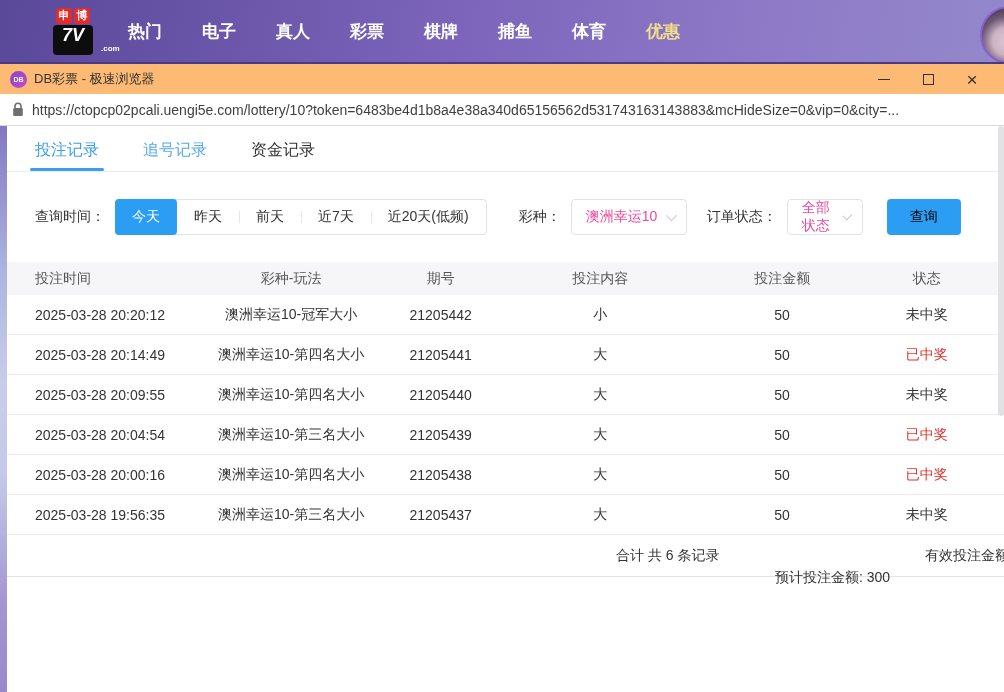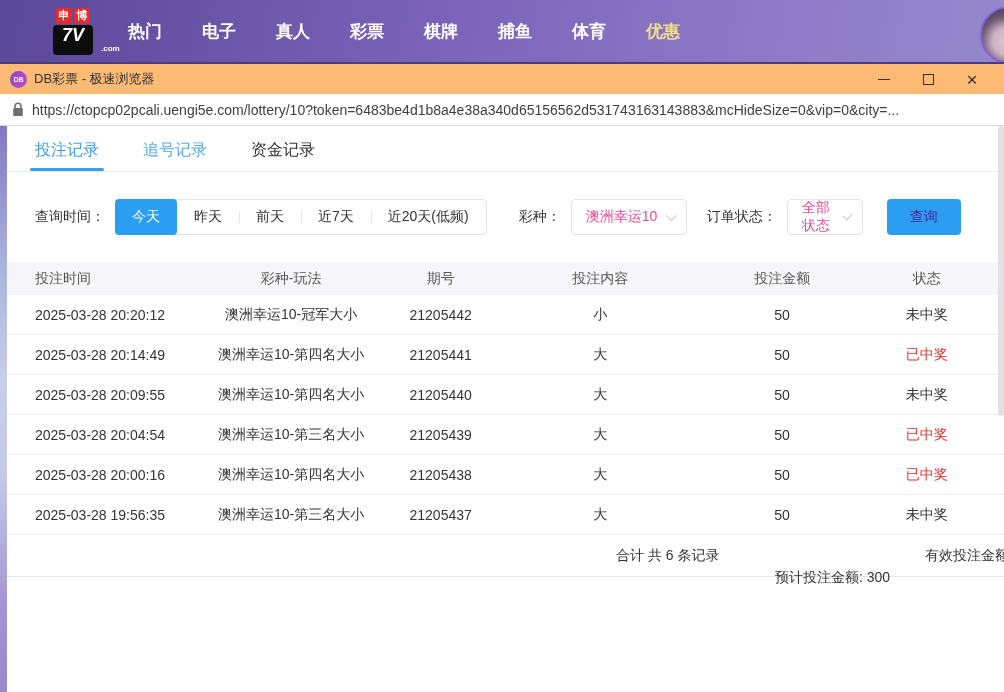--- a/index.html
+++ b/index.html
@@ -50,21 +50,21 @@
   .filter-label { font-size:14px; color:#333; margin-right:10px; white-space:nowrap; }
   .btn-group { display:flex; align-items:center; height:36px; border:1px solid #e3e3e3; border-radius:4px; background:#fff; }
   .time-opt { position:relative; height:100%; display:flex; align-items:center; padding:0 17px; font-size:14px; color:#333; cursor:pointer; white-space:nowrap; }
   .time-opt.divided::before { content:""; position:absolute; left:0; top:11px; bottom:11px; border-left:1px solid #e6e6e6; }
   .time-opt.active { background:#2b9ef3; color:#fff; border-radius:4px; margin:-1px 0 -1px -1px; height:36px; }
   .select-box { display:flex; align-items:center; justify-content:space-between; height:36px; border:1px solid #e3e3e3; border-radius:4px; padding:0 12px 0 14px; font-size:14px; color:#ec4899; cursor:pointer; background:#fff; }
   .sel-lottery { width:116px; margin-right:20px; }
   .sel-status { width:76px; margin-right:24px; }
   .chevron { width:8px; height:8px; border-right:1.5px solid #c4c8d0; border-bottom:1.5px solid #c4c8d0; transform:rotate(45deg) translateY(-2px); }
   .gap-a { width:32px; }
-  .search-btn { width:74px; height:36px; background:#2b9ef3; border:none; border-radius:4px; color:#4c1d95; font-size:14px; cursor:pointer; font-family:inherit; }
+  .search-btn { width:74px; height:36px; background:#2b9ef3; border:none; border-radius:4px; color:#000000; font-size:14px; cursor:pointer; font-family:inherit; }
 
   .table { margin-top:27px; }
   .t-head { display:flex; align-items:center; height:33px; background:#f6f6f8; font-size:14px; color:#555; }
   .t-row { display:flex; align-items:center; height:40px; border-bottom:1px solid #ececee; font-size:14px; color:#333; }
   .c1 { width:18%; text-align:left; padding-left:28px; }
   .c2 { width:21%; text-align:center; }
   .c3 { width:9%;  text-align:center; }
   .c4 { width:23%; text-align:center; }
   .c5 { width:13.5%; text-align:center; }
   .c6 { width:15.5%; text-align:center; }

